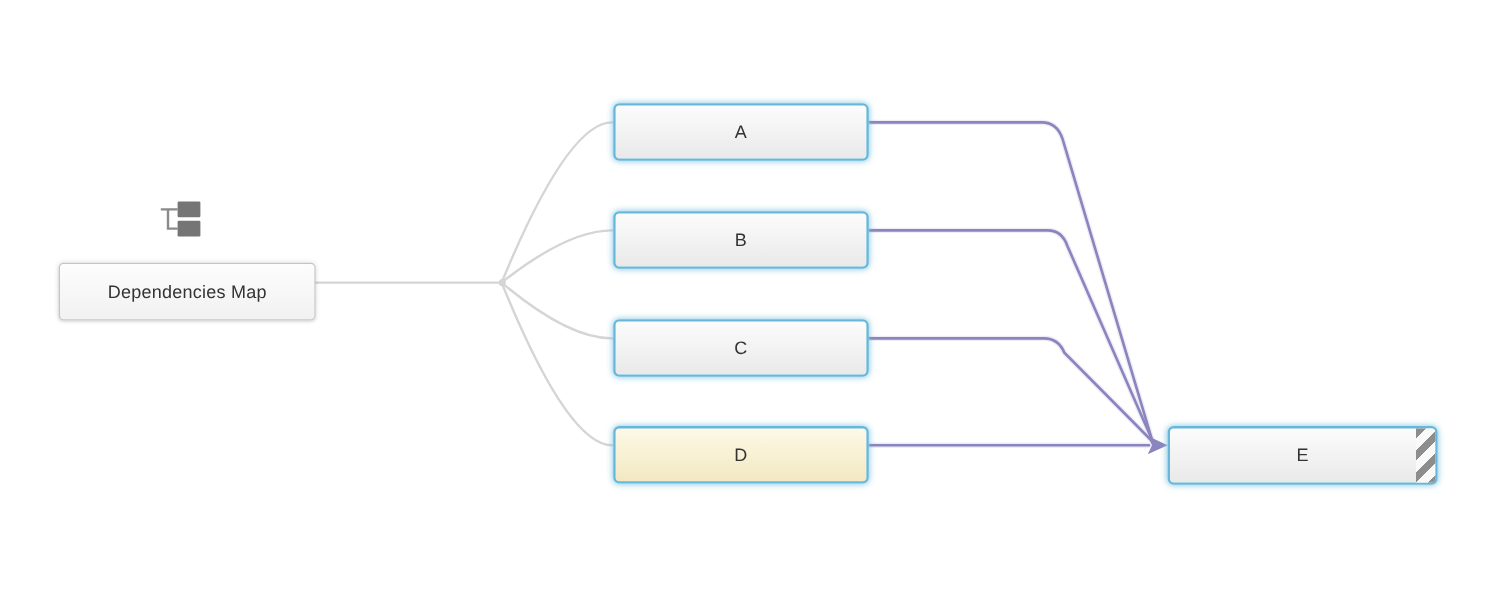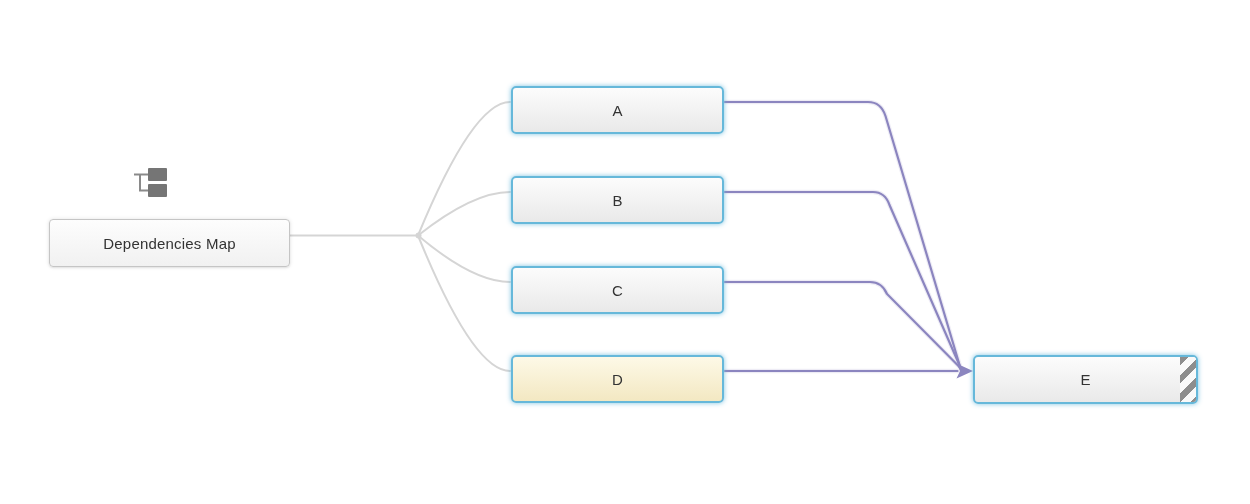--- a/index.html
+++ b/index.html
@@ -91,21 +91,21 @@
 
   <svg class="hier-icon" width="38" height="32" viewBox="0 0 38 32">
     <g stroke="#8a8a8a" stroke-width="2" fill="none">
       <path d="M3 8.5 H17"></path>
       <path d="M9 8.5 V24.5 H17"></path>
     </g>
     <rect x="17" y="2" width="19" height="13" rx="1" fill="#757575"></rect>
     <rect x="17" y="18" width="19" height="13" rx="1" fill="#757575"></rect>
   </svg>
 
-  <div class="node node-root" style="left:49px; top:219px; width:241px; height:48px;">
+  <div class="node node-root" style="left:49px; top:219px; width:214px; height:48px;">
     <span class="node-label">Dependencies Map</span>
   </div>
 
   <div class="node node-blue" style="left:511px; top:86px; width:213px; height:48px;">
     <span class="node-label">A</span>
   </div>
 
   <div class="node node-blue" style="left:511px; top:176px; width:213px; height:48px;">
     <span class="node-label">B</span>
   </div>

